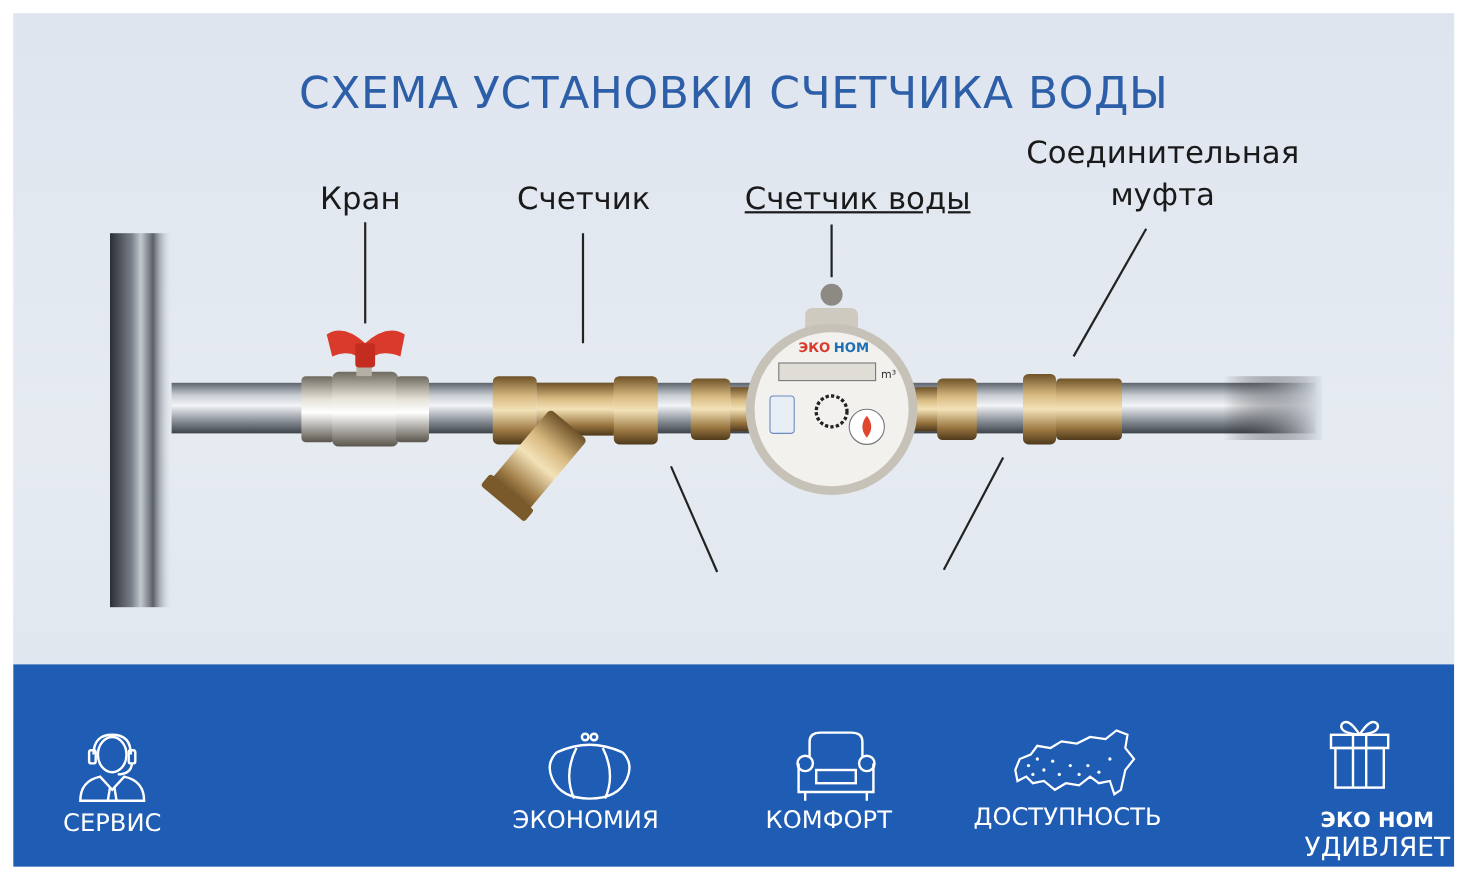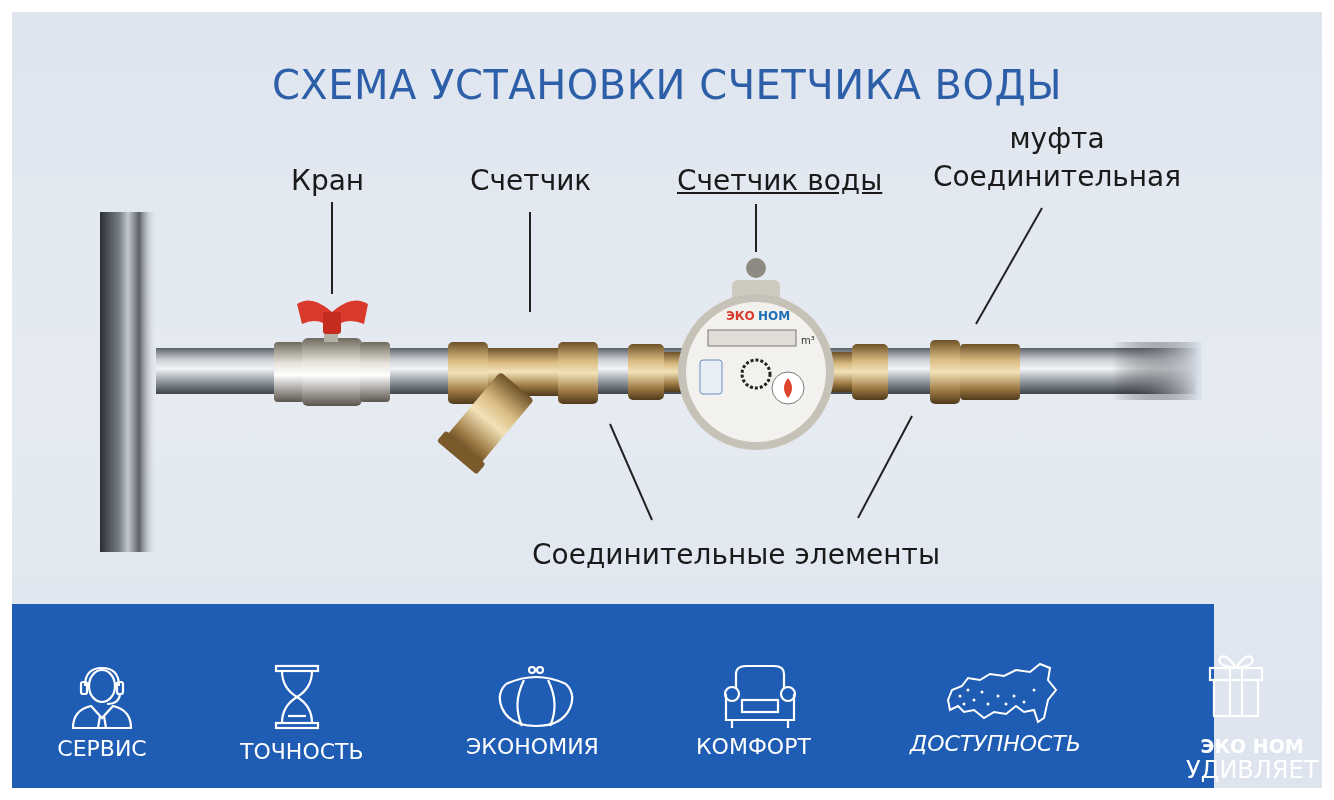--- a/index.html
+++ b/index.html
@@ -2,21 +2,21 @@
 <html><head>
 <meta charset="utf-8">
 <style>
   html,body{margin:0;padding:0;background:#ffffff;}
   body{width:1334px;height:800px;position:relative;overflow:hidden;font-family:"DejaVu Sans",sans-serif;}
   .card{position:absolute;left:12px;top:12px;width:1310px;height:776px;background:linear-gradient(180deg,#dfe5ef 0%,#e6ebf2 50%,#dde4ee 100%);overflow:hidden;}
   .title{position:absolute;left:0;right:0;top:50px;text-align:center;font-size:40px;color:#2d5fa8;letter-spacing:0.5px;font-family:"DejaVu Sans",sans-serif;}
   .label{position:absolute;font-size:28px;color:#1a1a1a;white-space:nowrap;font-family:"DejaVu Sans",sans-serif;}
   .label.center{text-align:center;line-height:38px;}
   .diagram{position:absolute;left:0;top:0;width:1310px;height:600px;}
-  .band{position:absolute;left:0;top:592px;width:1202px;height:184px;background:#1f5cb4;}
+  .band{position:absolute;left:0;top:592px;width:1310px;height:184px;background:#1f5cb4;}
   .feat{position:absolute;top:0;height:184px;display:flex;flex-direction:column;align-items:center;}
   .feat svg{position:absolute;top:60px;}
   .feat .fl{position:absolute;top:130px;color:#fff;font-size:22px;white-space:nowrap;text-align:center;font-family:"DejaVu Sans",sans-serif;}
   .feat .fl.bold{font-weight:bold;font-size:19px;top:130px;line-height:24px;}
 </style>
 </head>
 <body>
 
 <div class="card">
 
@@ -116,54 +116,41 @@
     <line x1="744" y1="192" x2="744" y2="240" stroke="#222" stroke-width="2"></line>
     <line x1="1030" y1="196" x2="964" y2="312" stroke="#222" stroke-width="2"></line>
     <line x1="598" y1="412" x2="640" y2="508" stroke="#222" stroke-width="2"></line>
     <line x1="900" y1="404" x2="846" y2="506" stroke="#222" stroke-width="2"></line>
   </svg>
 
   <div class="label" style="left:279px;top:152px;text-align:right;">Кран</div>
   <div class="label" style="left:458px;top:152px;">Счетчик</div>
   <div class="label" style="left:665px;top:152px;text-decoration:underline;">Счетчик воды</div>
   <div class="label center" style="left:900px;top:108px;width:290px;">
+    <div>Соединительная</div>
     <div>муфта</div>
-    <div>Соединительная</div>
   </div>
-  <div class="label" style="left:520px;top:526px;">Соединительные элементы</div>
 
   <div class="band">
 
     <div class="feat" style="left:40px;width:100px;">
       <svg width="70" height="66" viewBox="0 0 70 66" style="left:15px;">
         <g fill="none" stroke="#fff" stroke-width="2.2">
           <ellipse cx="35" cy="22" rx="13" ry="16"></ellipse>
           <path d="M18 22 Q18 4 35 4 Q52 4 52 22"></path>
           <rect x="14" y="18" width="6" height="12" rx="2"></rect>
           <rect x="50" y="18" width="6" height="12" rx="2"></rect>
           <path d="M53 30 Q52 40 40 40"></path>
           <path d="M6 64 Q6 46 24 42 L35 54 L46 42 Q64 46 64 64 Z"></path>
           <path d="M33 52 L31 64 M37 52 L39 64"></path>
         </g>
       </svg>
       <div class="fl" style="top:132px;">СЕРВИС</div>
     </div>
 
-    <div class="feat" style="left:220px;width:130px;">
-      <svg width="50" height="66" viewBox="0 0 50 66" style="left:40px;">
-        <g fill="none" stroke="#fff" stroke-width="2.2">
-          <rect x="4" y="2" width="42" height="5"></rect>
-          <rect x="4" y="59" width="42" height="5"></rect>
-          <path d="M10 7 Q10 24 25 33 Q40 24 40 7"></path>
-          <path d="M10 59 Q10 42 25 33 Q40 42 40 59"></path>
-          <path d="M16 52 L34 52"></path>
-        </g>
-      </svg>
-      <div class="fl" style="top:135px;left:8px;">ТОЧНОСТЬ</div>
-    </div>
 
     <div class="feat" style="left:680px;width:140px;">
       <svg width="76" height="66" viewBox="0 0 76 66" style="left:30px;">
         <g fill="none" stroke="#fff" stroke-width="2.2">
           <path d="M14 24 L14 10 Q14 2 24 2 L52 2 Q62 2 62 10 L62 24"></path>
           <circle cx="10" cy="30" r="7"></circle>
           <circle cx="66" cy="30" r="7"></circle>
           <path d="M4 30 L4 56 L72 56 L72 30"></path>
           <rect x="20" y="36" width="36" height="12"></rect>
           <path d="M10 56 L10 64 M66 56 L66 64"></path>
@@ -179,21 +166,21 @@
           <circle cx="44" cy="6" r="3"></circle>
           <path d="M10 20 Q40 6 70 20"></path>
           <path d="M10 20 Q0 30 6 44 Q14 62 40 62 Q66 62 74 44 Q80 30 70 20"></path>
           <path d="M28 16 Q16 40 26 62"></path>
           <path d="M52 16 Q64 40 54 62"></path>
         </g>
       </svg>
       <div class="fl" style="top:130px;left:14px;">ЭКОНОМИЯ</div>
     </div>
 
-    <div class="feat" style="left:890px;width:200px;font-style:italic;">
+    <div class="feat" style="left:865px;width:200px;">
       <svg width="116" height="70" viewBox="0 0 116 70" style="left:42px;top:56px;">
         <g fill="none" stroke="#fff" stroke-width="2">
           <path d="M4 40 L8 30 L18 26 L24 18 L36 20 L46 14 L60 16 L72 10 L86 12 L96 4 L106 8 L104 20 L112 30 L104 40 L100 58 L94 62 L90 50 L80 52 L72 46 L62 54 L50 52 L40 58 L30 50 L20 52 L14 46 L6 50 Z"></path>
         </g>
         <g fill="#fff">
           <circle cx="16" cy="36" r="1.5"></circle>
             <circle cx="24" cy="30" r="1.5"></circle>
             <circle cx="30" cy="40" r="1.5"></circle>
           <circle cx="38" cy="32" r="1.5"></circle>
             <circle cx="44" cy="44" r="1.5"></circle>

